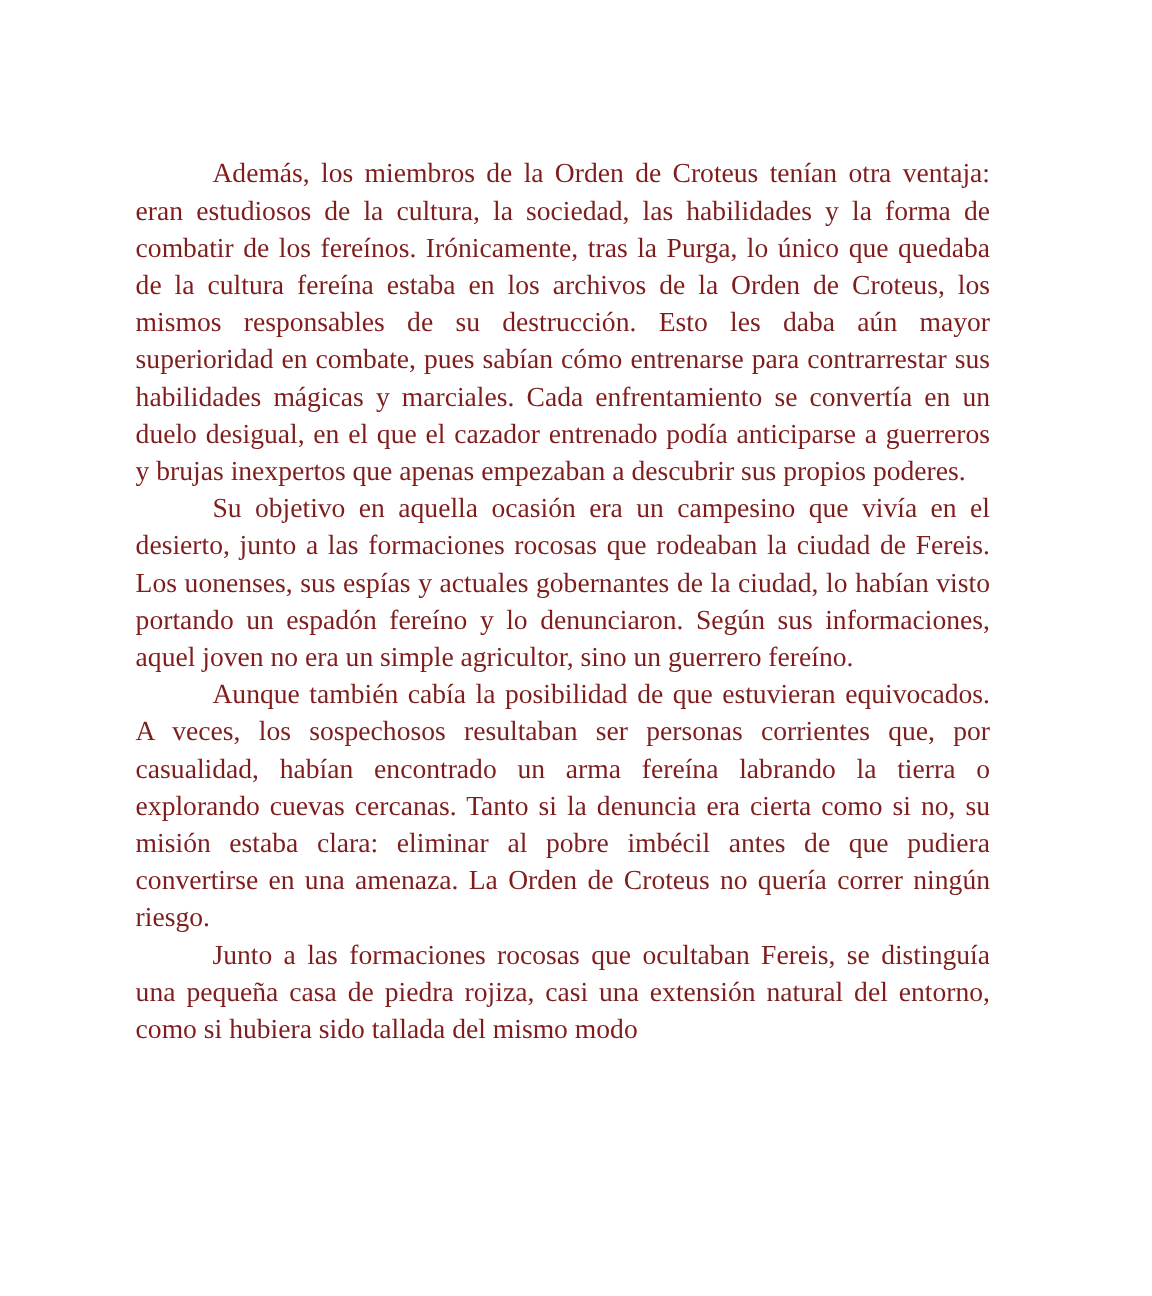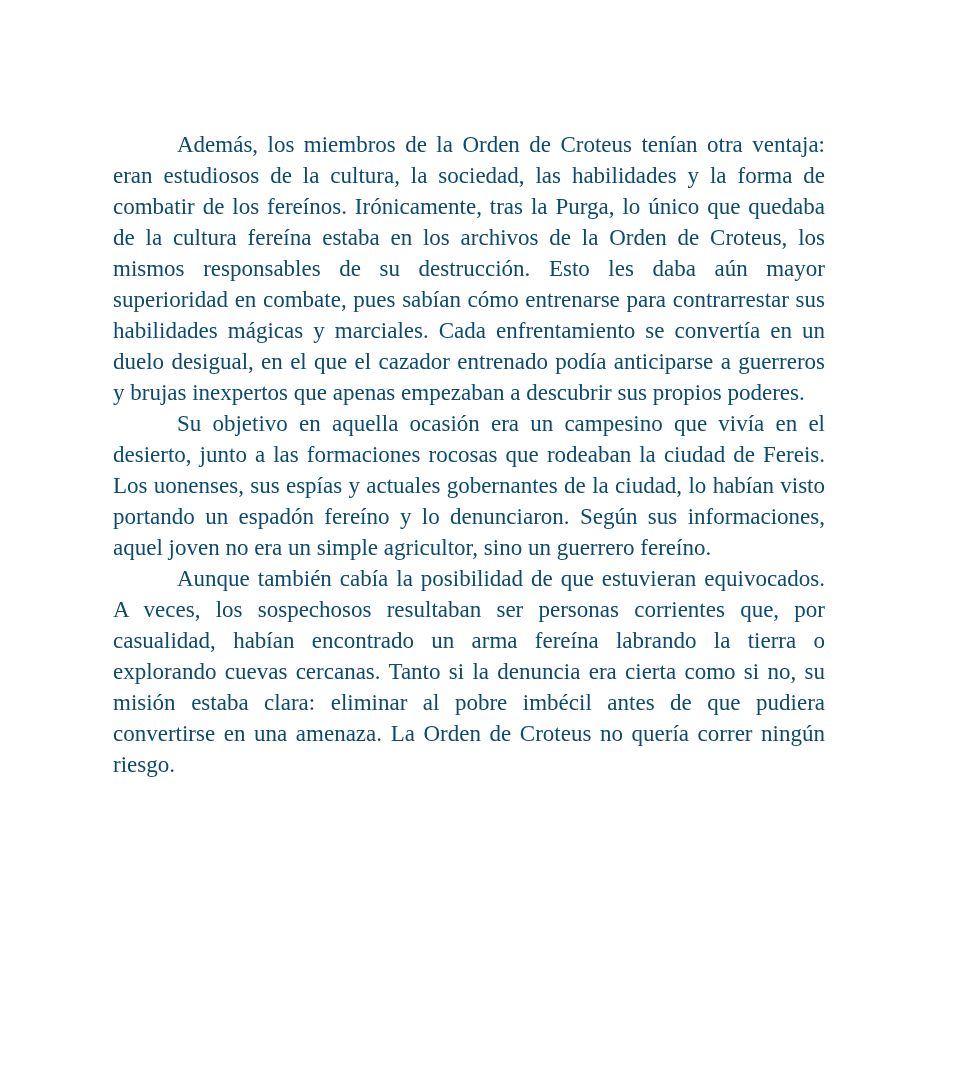--- a/index.html
+++ b/index.html
@@ -15,33 +15,34 @@
     overflow: hidden;
   }
   .text-column {
     position: absolute;
     left: 113px;
     top: 129px;
     width: 712px;
     font-family: "Liberation Serif", "DejaVu Serif", serif;
     font-size: 23px;
     line-height: 31px;
-    color: #0c4a6e;
+    color: #7f1d1d;
     text-align: justify;
     text-justify: inter-word;
   }
   .text-column p {
     margin: 0;
     padding: 0;
     text-indent: 64px;
   }
 </style>
 </head>
 <body>
 
 <div class="page">
   <div class="text-column" id="text-column">
 
   <p>Además, los miembros de la Orden de Croteus tenían otra ventaja: eran estudiosos de la cultura, la sociedad, las habilidades y la forma de combatir de los fereínos. Irónicamente, tras la Purga, lo único que quedaba de la cultura fereína estaba en los archivos de la Orden de Croteus, los mismos responsables de su destrucción. Esto les daba aún mayor superioridad en combate, pues sabían cómo entrenarse para contrarrestar sus habilidades mágicas y marciales. Cada enfrentamiento se convertía en un duelo desigual, en el que el cazador entrenado podía anticiparse a guerreros y brujas inexpertos que apenas empezaban a descubrir sus propios poderes.</p>
       <p>Su objetivo en aquella ocasión era un campesino que vivía en el desierto, junto a las formaciones rocosas que rodeaban la ciudad de Fereis. Los uonenses, sus espías y actuales gobernantes de la ciudad, lo habían visto portando un espadón fereíno y lo denunciaron. Según sus informaciones, aquel joven no era un simple agricultor, sino un guerrero fereíno.</p>
       <p>Aunque también cabía la posibilidad de que estuvieran equivocados. A veces, los sospechosos resultaban ser personas corrientes que, por casualidad, habían encontrado un arma fereína labrando la tierra o explorando cuevas cercanas. Tanto si la denuncia era cierta como si no, su misión estaba clara: eliminar al pobre imbécil antes de que pudiera convertirse en una amenaza. La Orden de Croteus no quería correr ningún riesgo.</p>
+      <p>Junto a las formaciones rocosas que ocultaban Fereis, se distinguía una pequeña casa de piedra rojiza, casi una extensión natural del entorno, como si hubiera sido tallada del mismo modo</p>
     </div>
 </div>
 
 </body></html>

